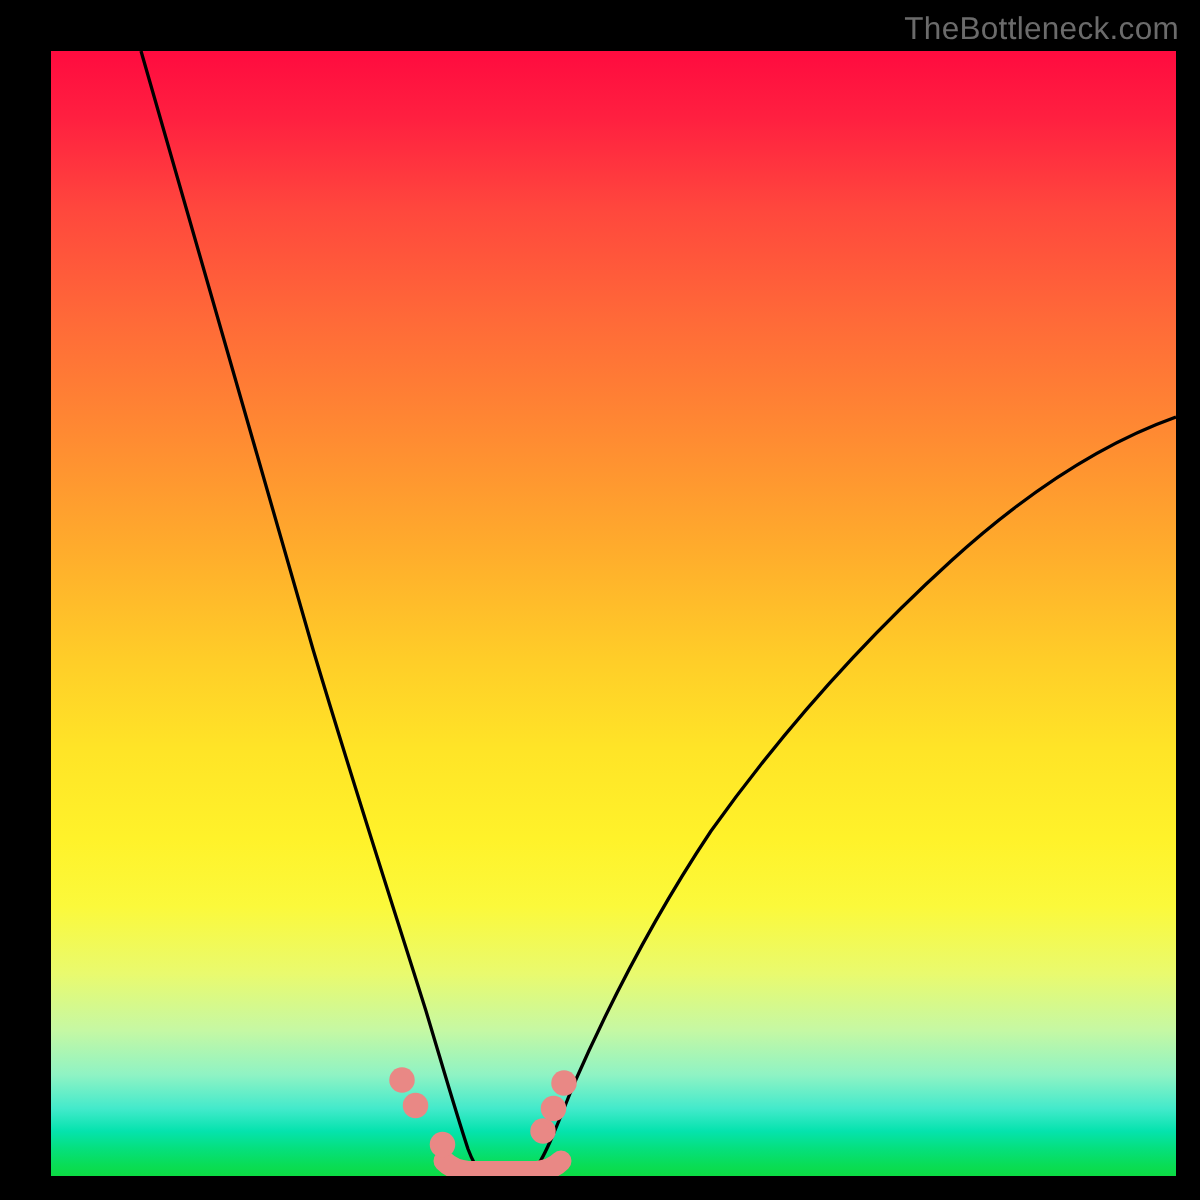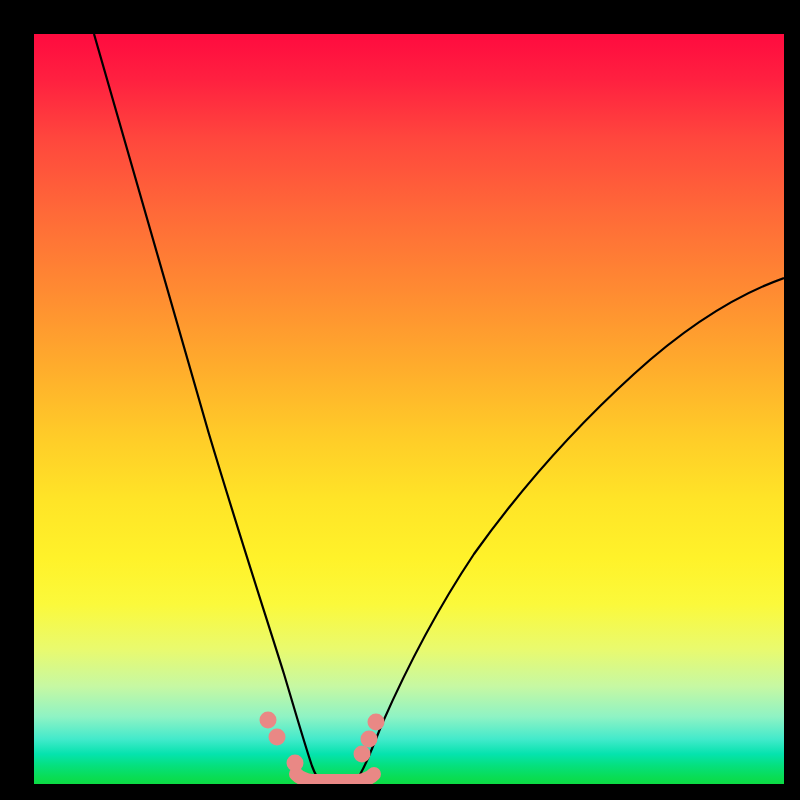--- a/index.html
+++ b/index.html
@@ -95,13 +95,14 @@
       <circle cx="261" cy="729" r="8.5" fill="#e98885"></circle>
 
       <circle cx="328" cy="720" r="8.5" fill="#e98885"></circle>
       <circle cx="335" cy="705" r="8.5" fill="#e98885"></circle>
       <circle cx="342" cy="688" r="8.5" fill="#e98885"></circle>
 
     </svg>
 
   </div>
 
+  <div class="watermark">TheBottleneck.com</div>
 </div>
 
 </body></html>

